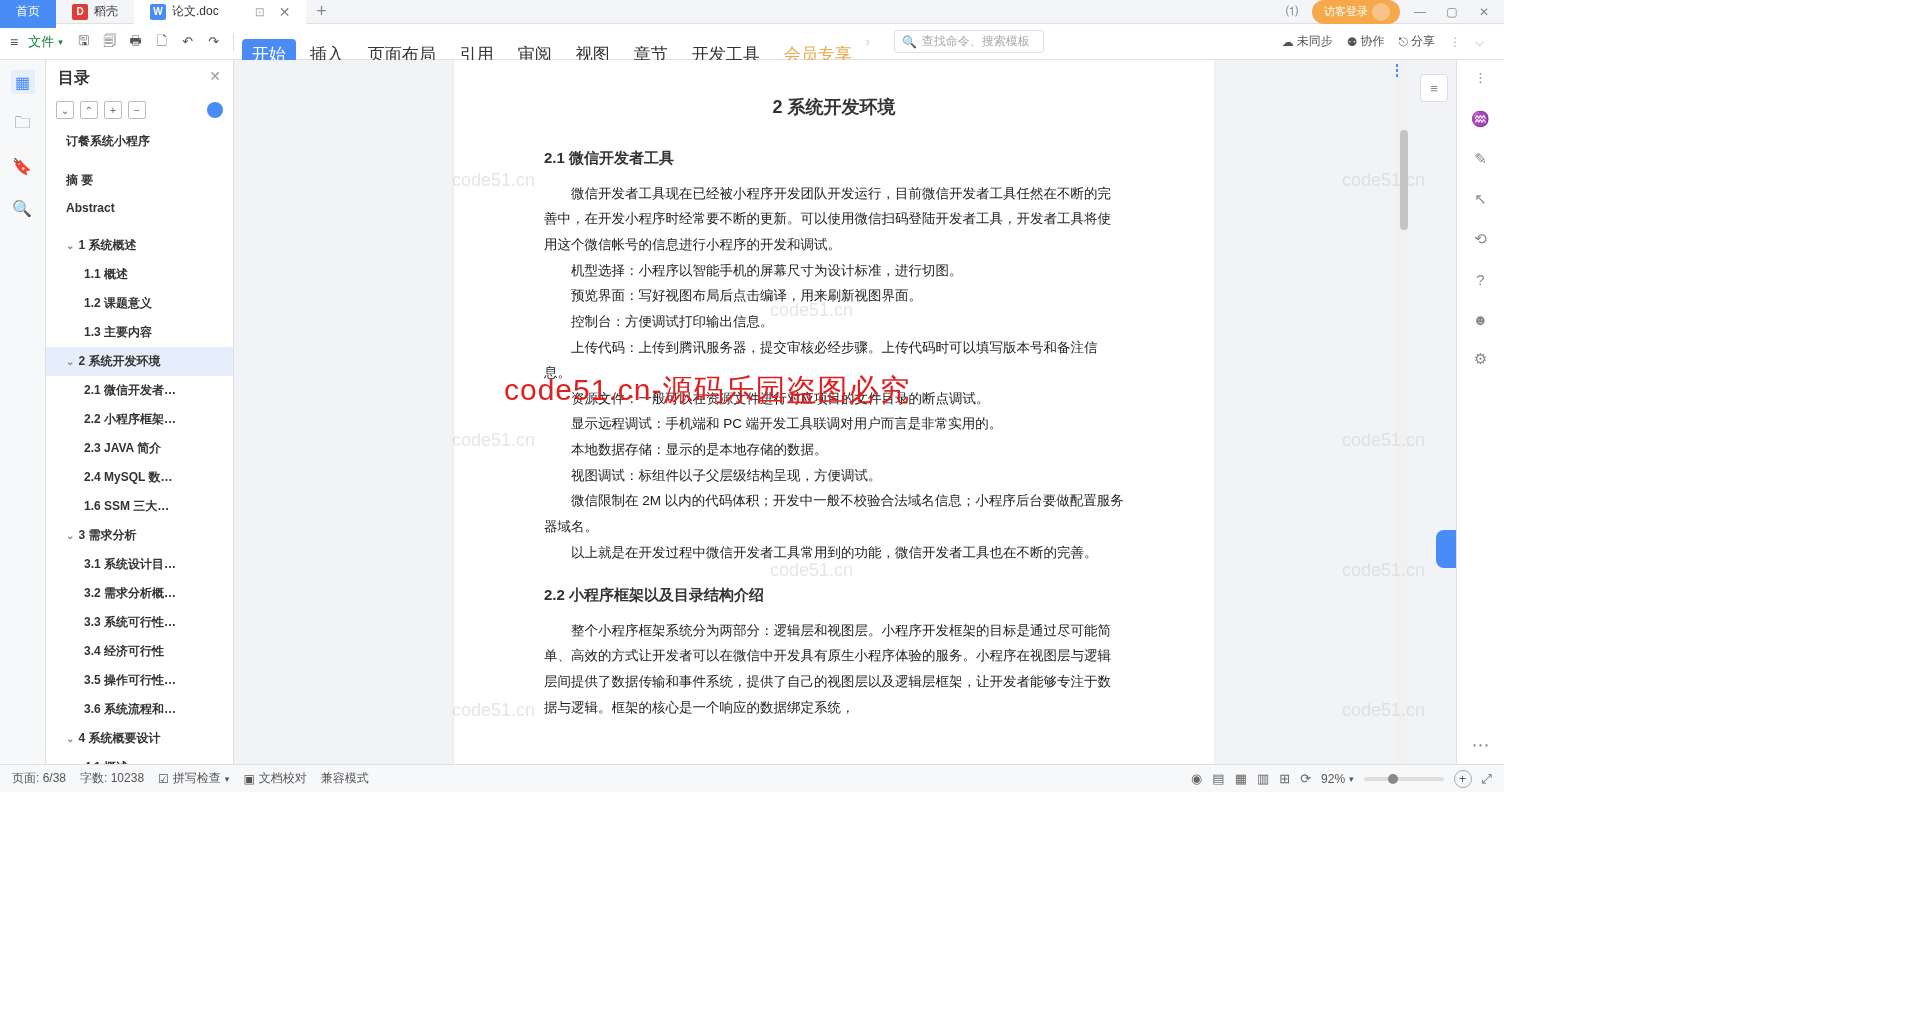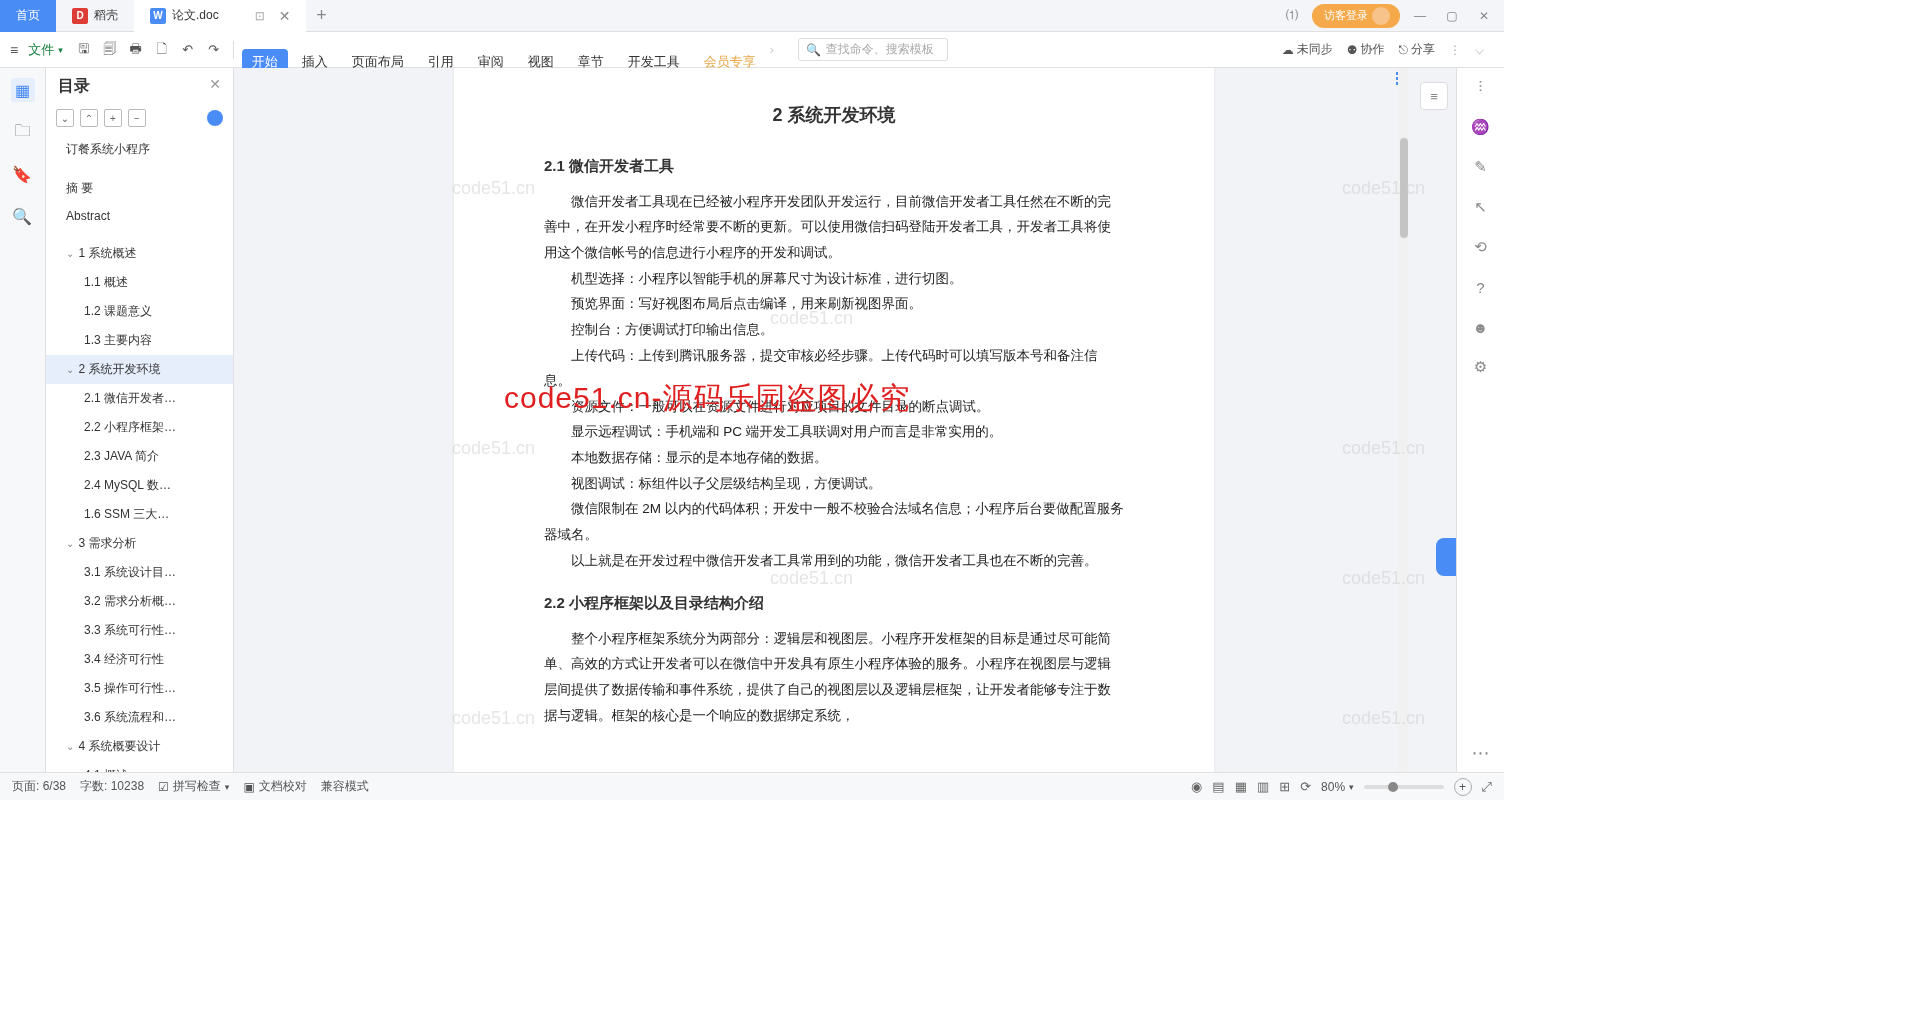--- a/index.html
+++ b/index.html
@@ -1,51 +1,51 @@
 <!DOCTYPE html>
 <html><head>
 <meta charset="utf-8">
 <style>
 * { margin: 0; padding: 0; box-sizing: border-box; font-family: "Microsoft YaHei", Arial, sans-serif; }
 body { width: 1504px; height: 800px; overflow: hidden; background: #fff; font-size: 12px; color: #333; }
-.titlebar { height: 32px; display: flex; align-items: center; background: #f4f5f8; border-bottom: 1px solid #e0e0e0; }
+.titlebar { height: 24px; display: flex; align-items: center; background: #f4f5f8; border-bottom: 1px solid #e0e0e0; }
 .tab { height: 32px; display: flex; align-items: center; padding: 0 16px; gap: 6px; cursor: pointer; position: relative; }
 .tab.home { background: #4a8cf6; color: #fff; }
 .tab.active { background: #fff; }
 .tab .icon-w { width: 16px; height: 16px; background: #4a8cf6; color: #fff; display: inline-flex; align-items: center; justify-content: center; font-size: 10px; font-weight: bold; border-radius: 2px; }
 .tab .icon-d { width: 16px; height: 16px; background: #de3c36; color: #fff; display: inline-flex; align-items: center; justify-content: center; font-size: 10px; font-weight: bold; border-radius: 2px; }
 .tab-close { color: #888; font-size: 14px; margin-left: 8px; }
 .tab-add { width: 30px; text-align: center; color: #888; font-size: 18px; }
 .titlebar-right { margin-left: auto; display: flex; align-items: center; gap: 8px; padding-right: 8px; }
 .login-btn { background: #f5a94b; color: #fff; padding: 3px 10px 3px 12px; border-radius: 12px; display: flex; align-items: center; gap: 4px; font-size: 11px; }
 .avatar-circle { width: 18px; height: 18px; background: #f7c38a; border-radius: 50%; display: inline-block; }
 .win-btn { width: 24px; height: 24px; display: flex; align-items: center; justify-content: center; color: #888; cursor: pointer; font-size: 12px; }
 .menubar { height: 36px; display: flex; align-items: center; padding: 0 10px; gap: 4px; border-bottom: 1px solid #e0e0e0; }
 .menu-file { display: flex; align-items: center; gap: 4px; color: #15803d; font-size: 13px; padding: 0 6px; }
 .hamburger { font-size: 14px; color: #555; }
 .tool-icon { width: 22px; height: 22px; display: inline-flex; align-items: center; justify-content: center; color: #555; cursor: pointer; font-size: 13px; }
 .sep { width: 1px; height: 18px; background: #ddd; margin: 0 4px; }
-.ribbon-tab { padding: 4px 10px; font-size: 13px; color: #333; cursor: pointer; margin-top: 25px; }
+.ribbon-tab { padding: 4px 10px; font-size: 17px; color: #333; cursor: pointer; margin-top: 25px; }
 .ribbon-tab.active { background: #4a8cf6; color: #fff; border-radius: 4px; }
 .ribbon-tab.vip { color: #e8a84a; }
 .search-box { display: flex; align-items: center; gap: 4px; color: #aaa; padding: 2px 8px; border: 1px solid #ddd; border-radius: 3px; margin-left: 20px; font-size: 12px; min-width: 150px; }
 .menubar-right { margin-left: auto; display: flex; align-items: center; gap: 14px; padding-right: 10px; color: #555; font-size: 12px; }
 .mr-item { display: flex; align-items: center; gap: 3px; cursor: pointer; }
 .main { display: flex; height: calc(100% - 32px - 36px - 28px); }
 .left-rail { width: 46px; background: #f7f8fa; border-right: 1px solid #e0e0e0; display: flex; flex-direction: column; align-items: center; padding-top: 10px; gap: 18px; color: #777; }
 .rail-icon { width: 24px; height: 24px; display: flex; align-items: center; justify-content: center; cursor: pointer; font-size: 16px; border-radius: 3px; }
 .rail-icon.active { background: #e6eefc; color: #4a8cf6; }
 .outline-panel { width: 188px; border-right: 1px solid #e0e0e0; display: flex; flex-direction: column; }
 .outline-header { padding: 8px 12px; display: flex; align-items: flex-start; justify-content: space-between; }
 .outline-title { font-size: 16px; font-weight: bold; }
 .outline-close { color: #999; cursor: pointer; font-size: 14px; }
 .outline-tools { padding: 4px 10px 8px; display: flex; gap: 6px; align-items: center; }
 .ot-box { width: 18px; height: 18px; border: 1px solid #bbb; border-radius: 2px; display: flex; align-items: center; justify-content: center; font-size: 10px; color: #666; cursor: pointer; }
 .ot-dot { width: 16px; height: 16px; border-radius: 50%; background: #4a8cf6; margin-left: auto; }
-.outline-list { flex: 1; overflow-y: auto; font-size: 12px; color: #333; }
+.outline-list { flex: 1; overflow-y: auto; font-size: 12px; color: #333; font-weight: bold; }
 .ol-item { padding: 6px 12px; cursor: pointer; white-space: nowrap; overflow: hidden; text-overflow: ellipsis; }
 .ol-item.active { background: #e6eefc; }
 .ol-l0 { padding-left: 20px; display: flex; align-items: center; gap: 4px; }
 .ol-l1 { padding-left: 38px; }
 .ol-top { padding-left: 20px; }
 .chev { font-size: 10px; color: #888; }
 .doc-area { flex: 1; background: #f1f3f7; position: relative; overflow: hidden; }
 .doc-icons { position: absolute; left: 250px; top: 20px; display: flex; gap: 6px; color: #888; font-size: 14px; }
 .right-icons { position: absolute; right: 8px; top: 14px; }
 .ri-box { width: 28px; height: 28px; border: 1px solid #ddd; border-radius: 4px; background: #fff; display: flex; align-items: center; justify-content: center; color: #888; font-size: 13px; }
@@ -281,21 +281,21 @@
     </span>
   <span class="sb-item">兼容模式</span>
   <div class="sb-right">
     <span class="sb-icon">◉</span>
     <span class="sb-icon">▤</span>
     <span class="sb-icon">▦</span>
     <span class="sb-icon">▥</span>
     <span class="sb-icon">⊞</span>
     <span class="sb-icon">⟳</span>
     <span class="sb-item">
-        <span>80%</span>
+        <span>92%</span>
         <span style="font-size:9px"> ▾</span>
       </span>
     <span style="width:80px;height:4px;background:#ddd;position:relative;border-radius:2px">
         <span style="position:absolute;left:30%;top:-3px;width:10px;height:10px;background:#888;border-radius:50%"></span>
       </span>
     <span class="plus-circle">+</span>
     <span class="sb-icon">⤢</span>
   </div>
 </div>
 

